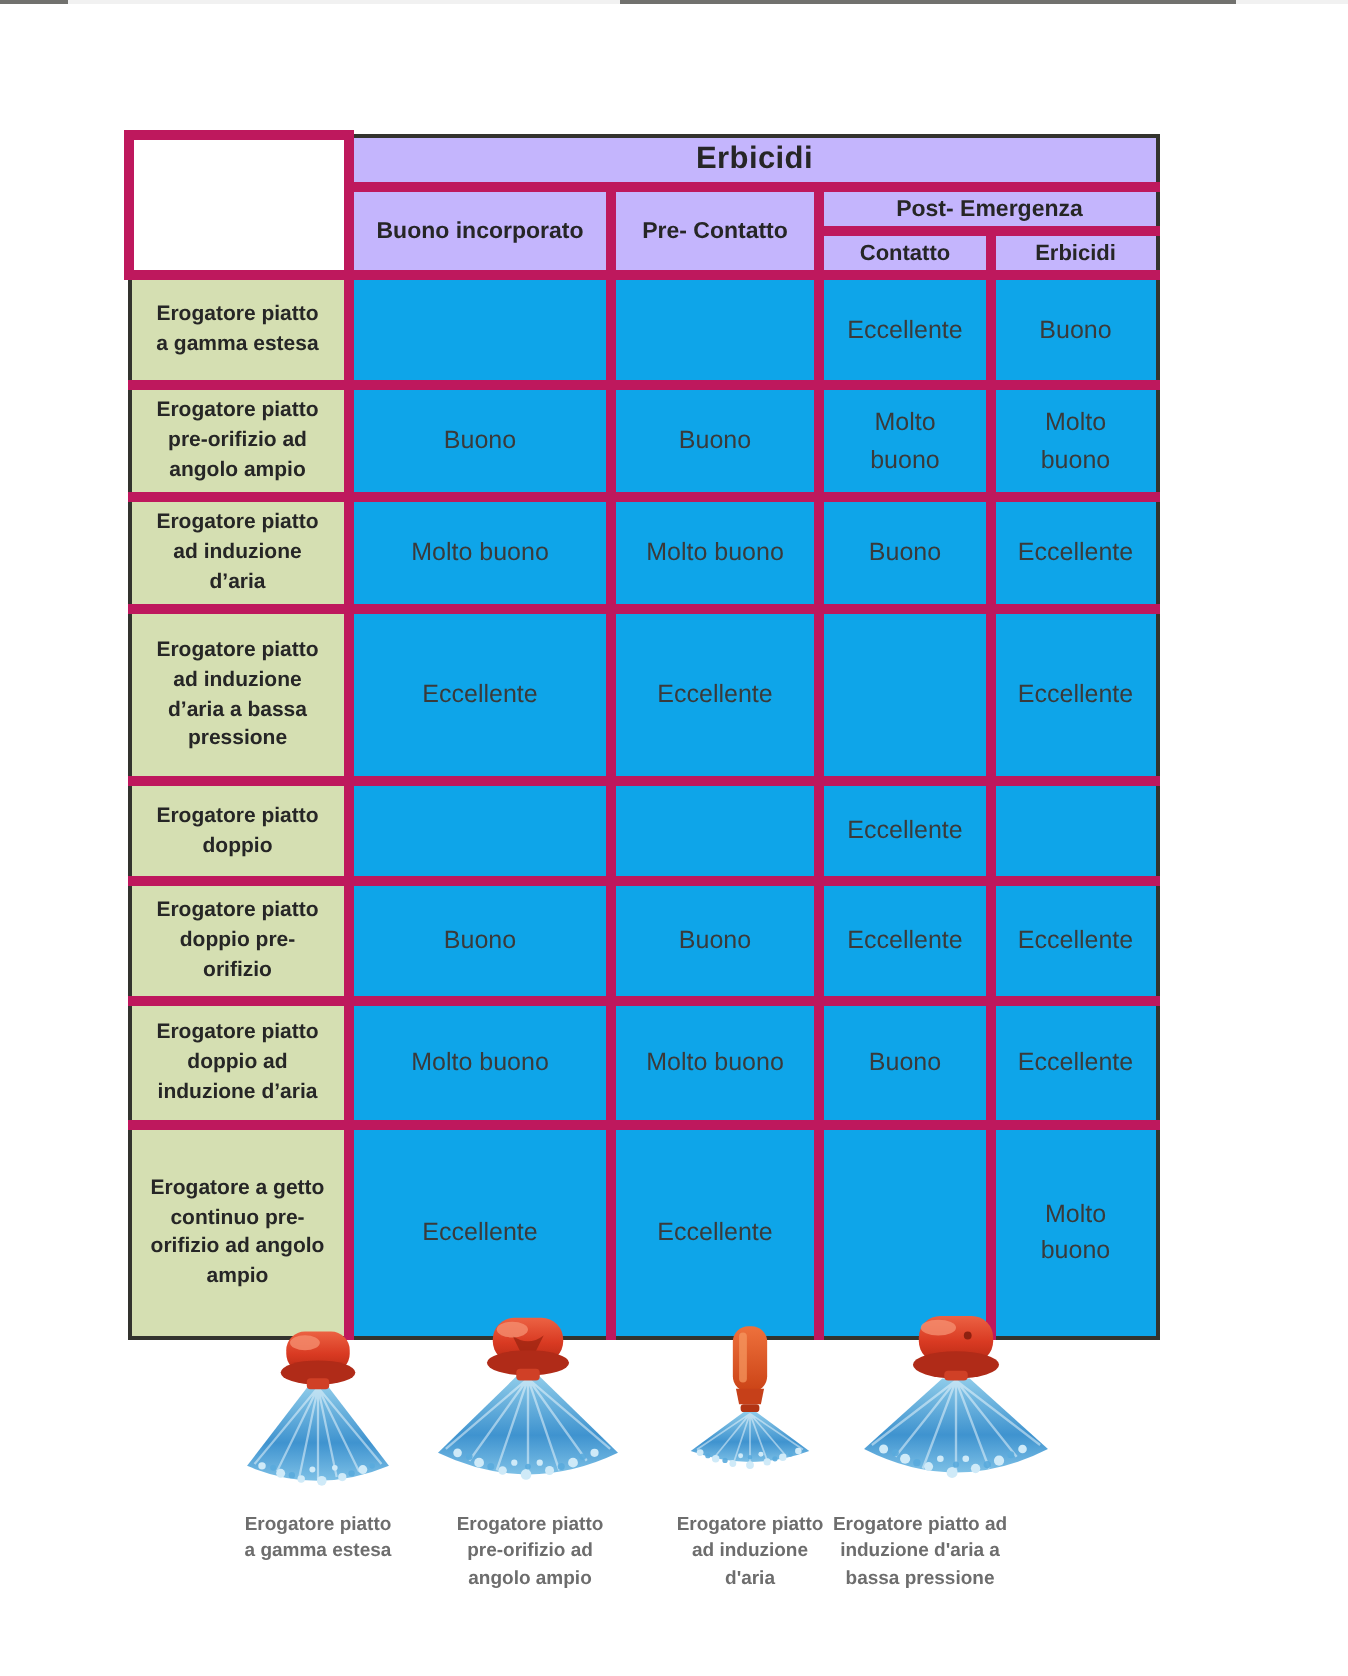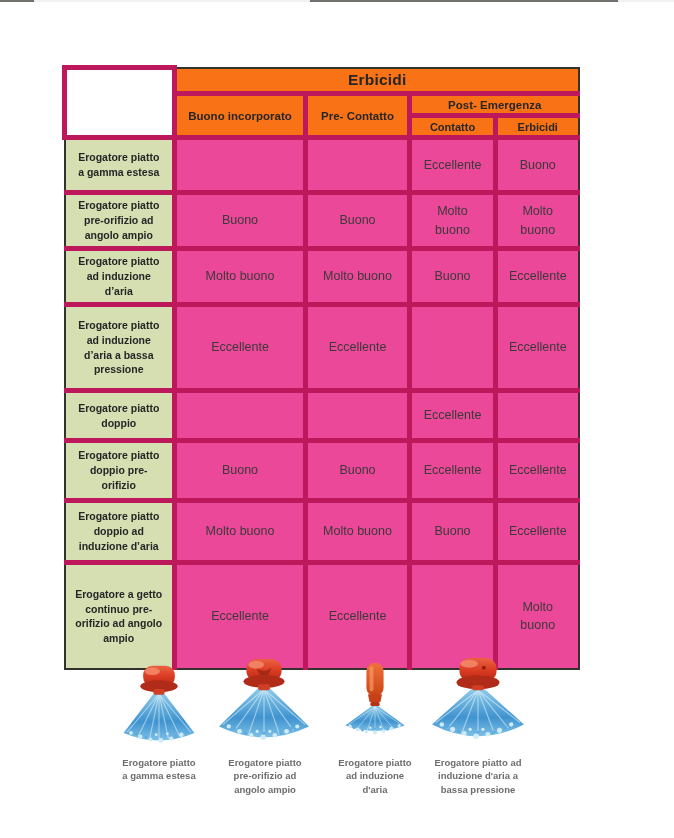--- a/index.html
+++ b/index.html
@@ -16,31 +16,31 @@
   
   table.grid{
     position:absolute;left:62px;top:65px;border-collapse:collapse;table-layout:fixed;
   }
   table.grid td,table.grid th{
     border:5px solid #be185d;padding:2px 3px;vertical-align:middle;text-align:center;
     overflow:hidden;
   }
   td.blank{border:none;background:#ffffff;}
   th.head{
-    background:#f97316;color:#262626;font-weight:bold;
+    background:#c4b5fd;color:#262626;font-weight:bold;
   }
   th.title-cell{font-size:15.5px;letter-spacing:.2px;}
   th.sub{font-size:11.5px;}
   th.sub2{font-size:11px;}
   tbody th.rowlabel{
     background:#d5dfb2;color:#262626;font-weight:bold;font-size:10.5px;line-height:1.4;
     white-space:pre-line;padding:3px 4px;
   }
   td.cell{
-    background:#ec4899;color:#3a3a3a;font-size:12.5px;line-height:1.5;white-space:pre-line;
+    background:#0ea5e9;color:#3a3a3a;font-size:12.5px;line-height:1.5;white-space:pre-line;
   }
   
   .b-t2{border-top:2px solid #33332e !important;}
   .b-b2{border-bottom:2px solid #33332e !important;}
   .b-l2{border-left:2px solid #33332e !important;}
   .b-r2{border-right:2px solid #33332e !important;}
   
   tr.hr-title{height:26px;} tr.hr-sub{height:22px;}
   tbody tr:nth-child(1){height:55px;}
   tbody tr:nth-child(2){height:56px;}
@@ -298,17 +298,17 @@
   </svg>
 
   <div class="caption" style="left:102px;width:114px">Erogatore piatto
 a gamma estesa</div>
   <div class="caption" style="left:206px;width:118px">Erogatore piatto
 pre-orifizio ad
 angolo ampio</div>
   <div class="caption" style="left:324px;width:102px">Erogatore piatto
 ad induzione
 d'aria</div>
-  <div class="caption" style="left:414px;width:128px">Erogatore piatto ad
+  <div class="caption" style="left:396px;width:128px">Erogatore piatto ad
 induzione d'aria a
 bassa pressione</div>
 
 </div>
 
 </body></html>

